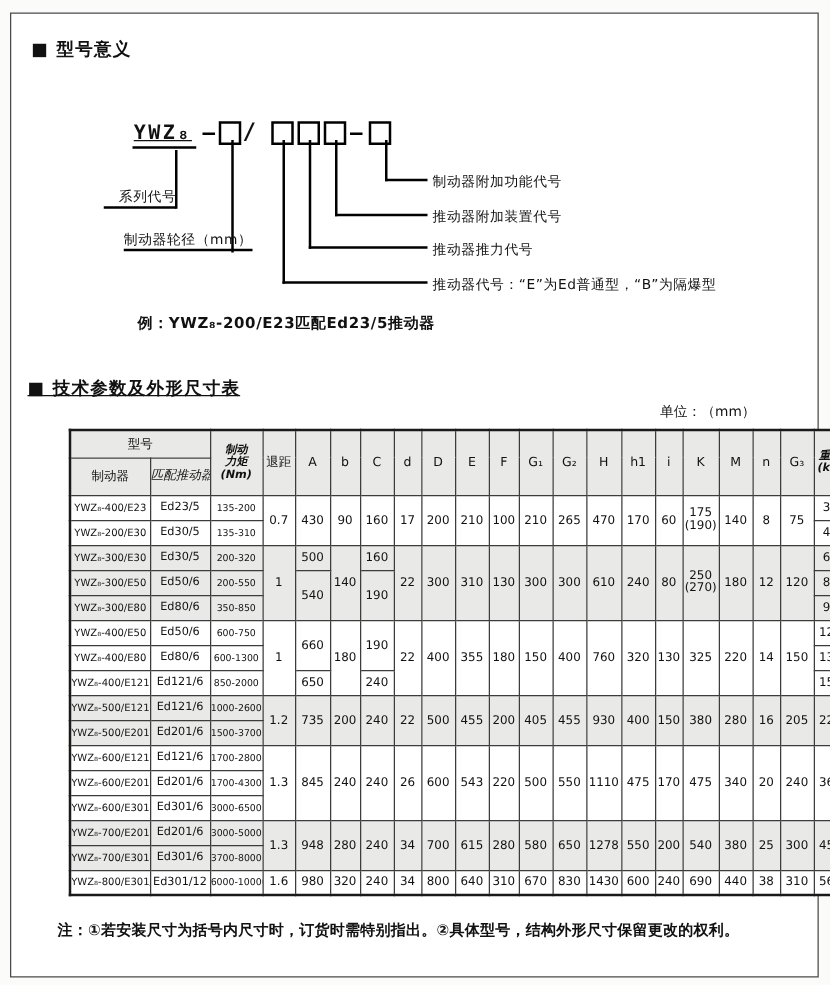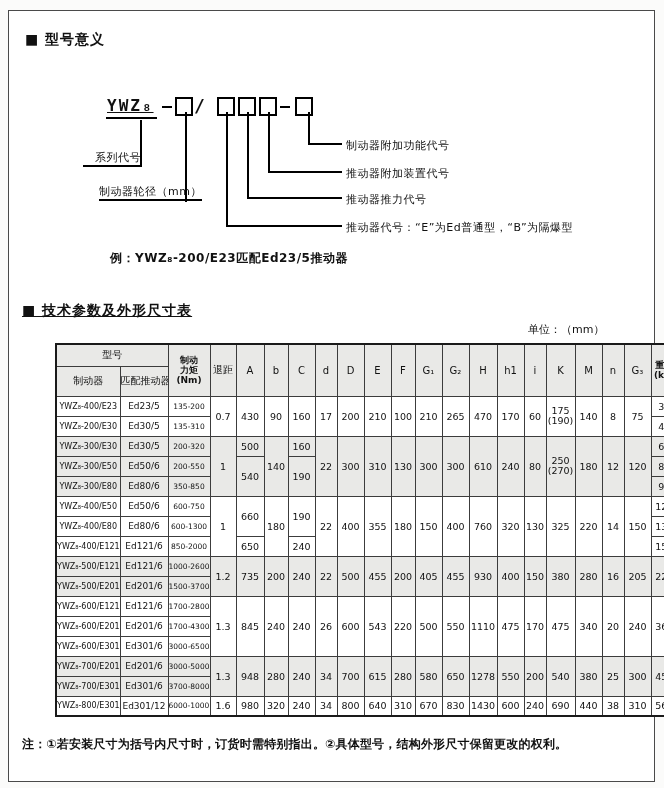--- a/index.html
+++ b/index.html
@@ -24,36 +24,36 @@
   }
   .dbox { width:14px; height:15px; border:2px solid #000; background:#fff; }
   .dash { height:2px; background:#000; }
   .vline { width:2px; background:#000; }
   .hline { height:2px; background:#000; }
   .slash { font-size:18px; font-weight:bold; font-family:"DejaVu Sans Mono", monospace; }
   .dlabel { font-size:11px; white-space:nowrap; letter-spacing:0.5px; }
   .dlabel-ul { border-bottom:2px solid #000; padding-bottom:0;text-align:right; }
   .example { font-size:12px; font-weight:bold; letter-spacing:0.5px; white-space:nowrap; }
   .unit { font-size:11px; white-space:nowrap; }
-  .note { font-size:12px; font-weight:bold; white-space:nowrap; letter-spacing:0.2px; }
+  .note { font-size:12px; font-weight:bold; white-space:nowrap; letter-spacing:0.2px;margin-left:24px; }
 
   
   table.spec {
     border-collapse:collapse; table-layout:fixed; width:580px;
     border:2px solid #1a1a1a;
     font-family:"DejaVu Sans", sans-serif;
   }
   table.spec th, table.spec td {
     border:1px solid #3c3c3c; text-align:center; vertical-align:middle;
     padding:0; font-weight:normal; color:#111; background:#fff;
     overflow:hidden; white-space:nowrap;
   }
   table.spec thead th { background:#e9e9e7; font-size:10px; }
   .hd-bold { font-weight:bold; }
-  .hd-small { font-size:9px; line-height:10px; font-weight:bold; }
+  .hd-small { font-size:9px; line-height:10px; font-weight:bold;font-style:italic; }
   tr.hrow1 { height:22px; }
   tr.hrow2 { height:30px; }
   tr.drow { height:20px; }
   tr.sh td { background:#e9e9e7; }
   td.model { font-size:8px; }
   td.thr { font-size:9px; }
   td.tq { font-size:7.5px; }
   td.num { font-size:9.5px; }
   .k2 { font-size:9.5px; line-height:10px; }
 </style>

